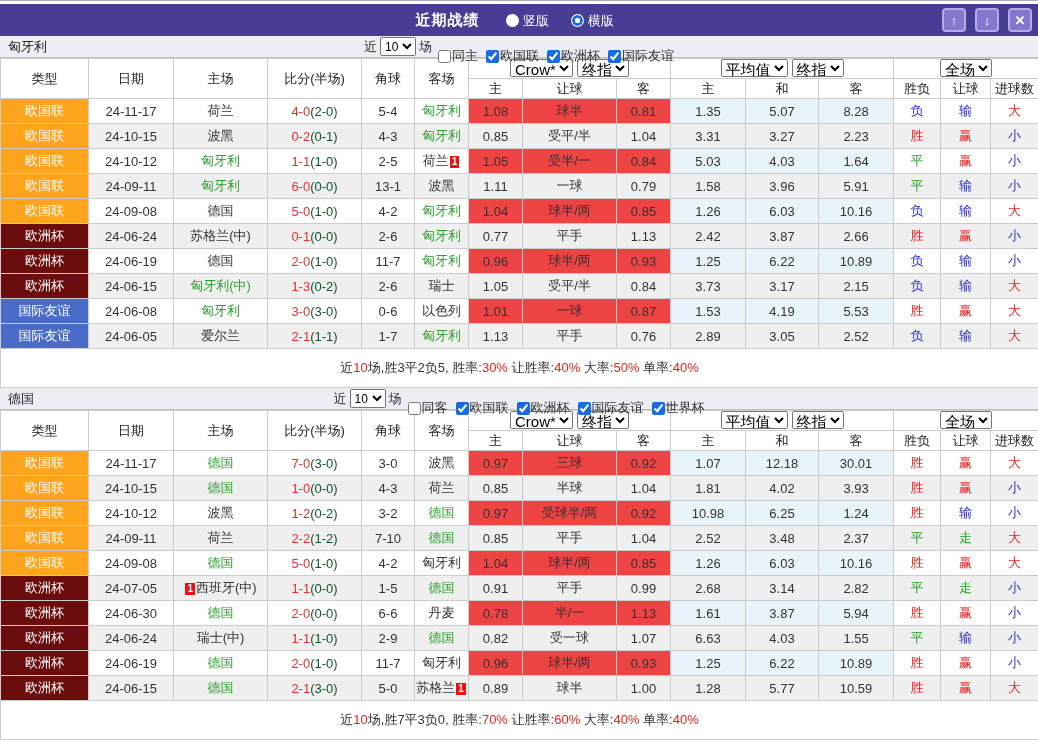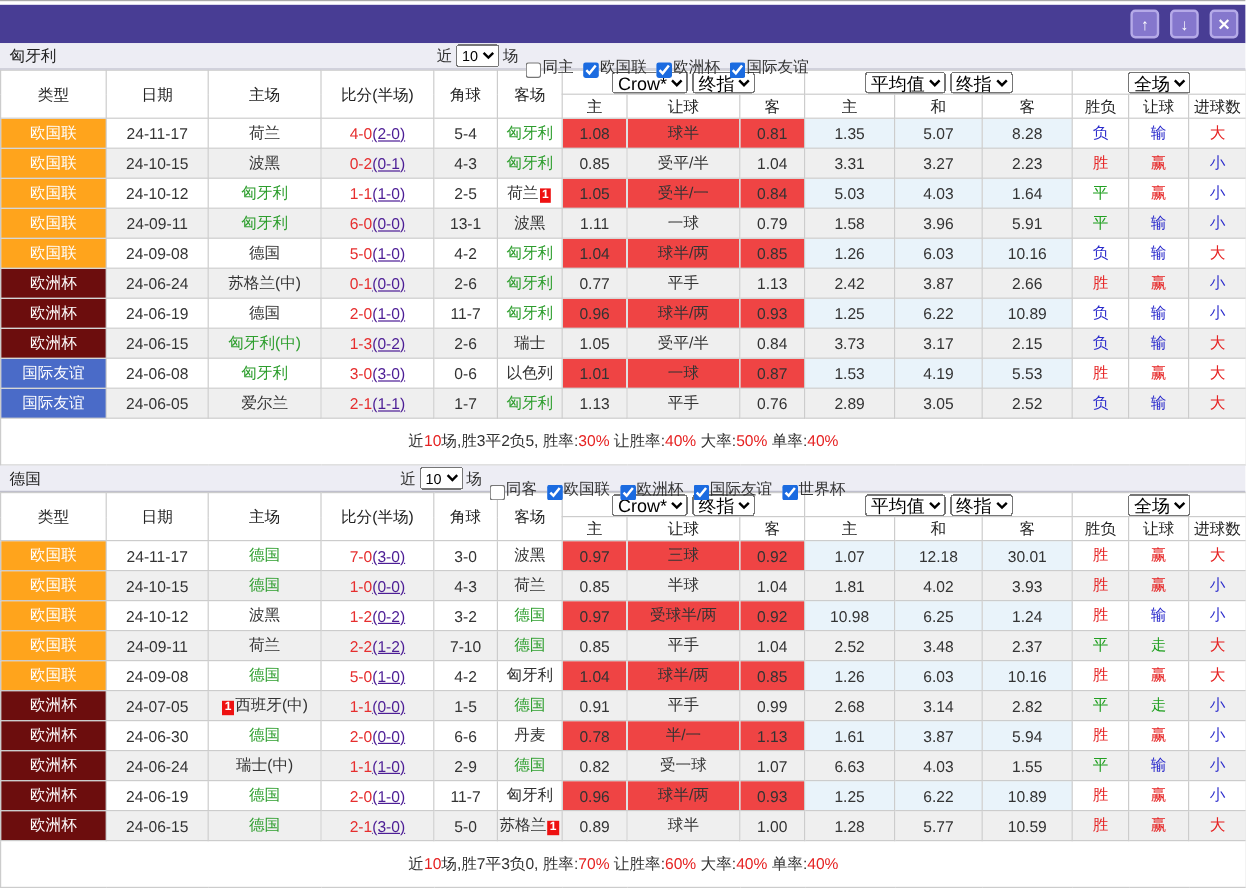--- a/index.html
+++ b/index.html
@@ -31,58 +31,63 @@
     line-height: 1; cursor: pointer; padding: 0;
   }
   
   .section-bar {
     height: 22px; background: #ededf4; border-bottom: 1px solid #bfbfcc;
     display: flex; align-items: center; position: relative; font-size: 13px;
   }
   .team { position: absolute; left: 8px; color: #222; }
   .filter { margin: 0 auto; display: flex; align-items: center; }
   .filter select { font-size: 12px; height: 19px; margin: 0 3px; }
-  .filter label { display: inline-flex; align-items: flex-end; cursor: pointer; margin-top: 19px; }
+  .filter label { display: inline-flex; align-items: center; cursor: pointer; margin-top: 19px; }
   .filter label.lg { margin-left: 2px; }
   .filter input[type=checkbox] {
     accent-color: #1b6be0; width: 13px; height: 13px; margin: 0 1px 0 6px;
   }
   
   table.grid {
     border-collapse: collapse; table-layout: fixed; width: 1038px;
     text-align: center; font-size: 13px;
   }
   .grid th, .grid td {
     border: 1px solid #ccc; padding: 0; overflow: hidden; white-space: nowrap;
   }
   .grid thead th { font-weight: normal; background: #fff; height: 20px; color: #222; }
   .grid thead select { font-size: 15px; height: 18px; margin: 0 2px; }
   .grid tbody td { height: 25px; background: #fff; }
   .grid tbody tr.alt td { background: #efefef; }
   .grid td.league { color: #fff; }
   .grid td.ah { background: #ef4444; }
   .grid td.eu { background: #e9f3fa; margin-left: 13px; }
   .sc { color: #e62e2e; }
-  .ht { color: #4c1d95; text-decoration: underline; }
+  .ht { color: #14532d; }
   .t-green { color: #2e9e2e; }
   .c-red  { color: #e62222; }
   .c-blue { color: #2b2bcc; }
   .c-green{ color: #22a022; }
   .rc {
     background: #ee1111; color: #fff; font-size: 10px; line-height: 12px;
     padding: 0 2px; margin: 0 1px; display: inline-block; font-weight: bold;
   }
   .grid tfoot td.summary { height: 39px; background: #fff; text-align: center; color: #333; }
 </style>
 </head>
 <body>
 
 <div class="topstrip"></div>
 
 <div class="titlebar">
+  <div class="title-center">
+    <span class="title">近期战绩</span>
+    <span class="vopt"><span class="radio"></span><span>竖版</span></span>
+    <span class="vopt"><span class="radio sel"></span><span>横版</span></span>
+  </div>
   <div class="win-btns">
     <button class="wb">↑</button>
     <button class="wb">↓</button>
     <button class="wb">✕</button>
   </div>
 </div>
 
 <div class="section-bar">
   <span class="team">匈牙利</span>
   <div class="filter">

